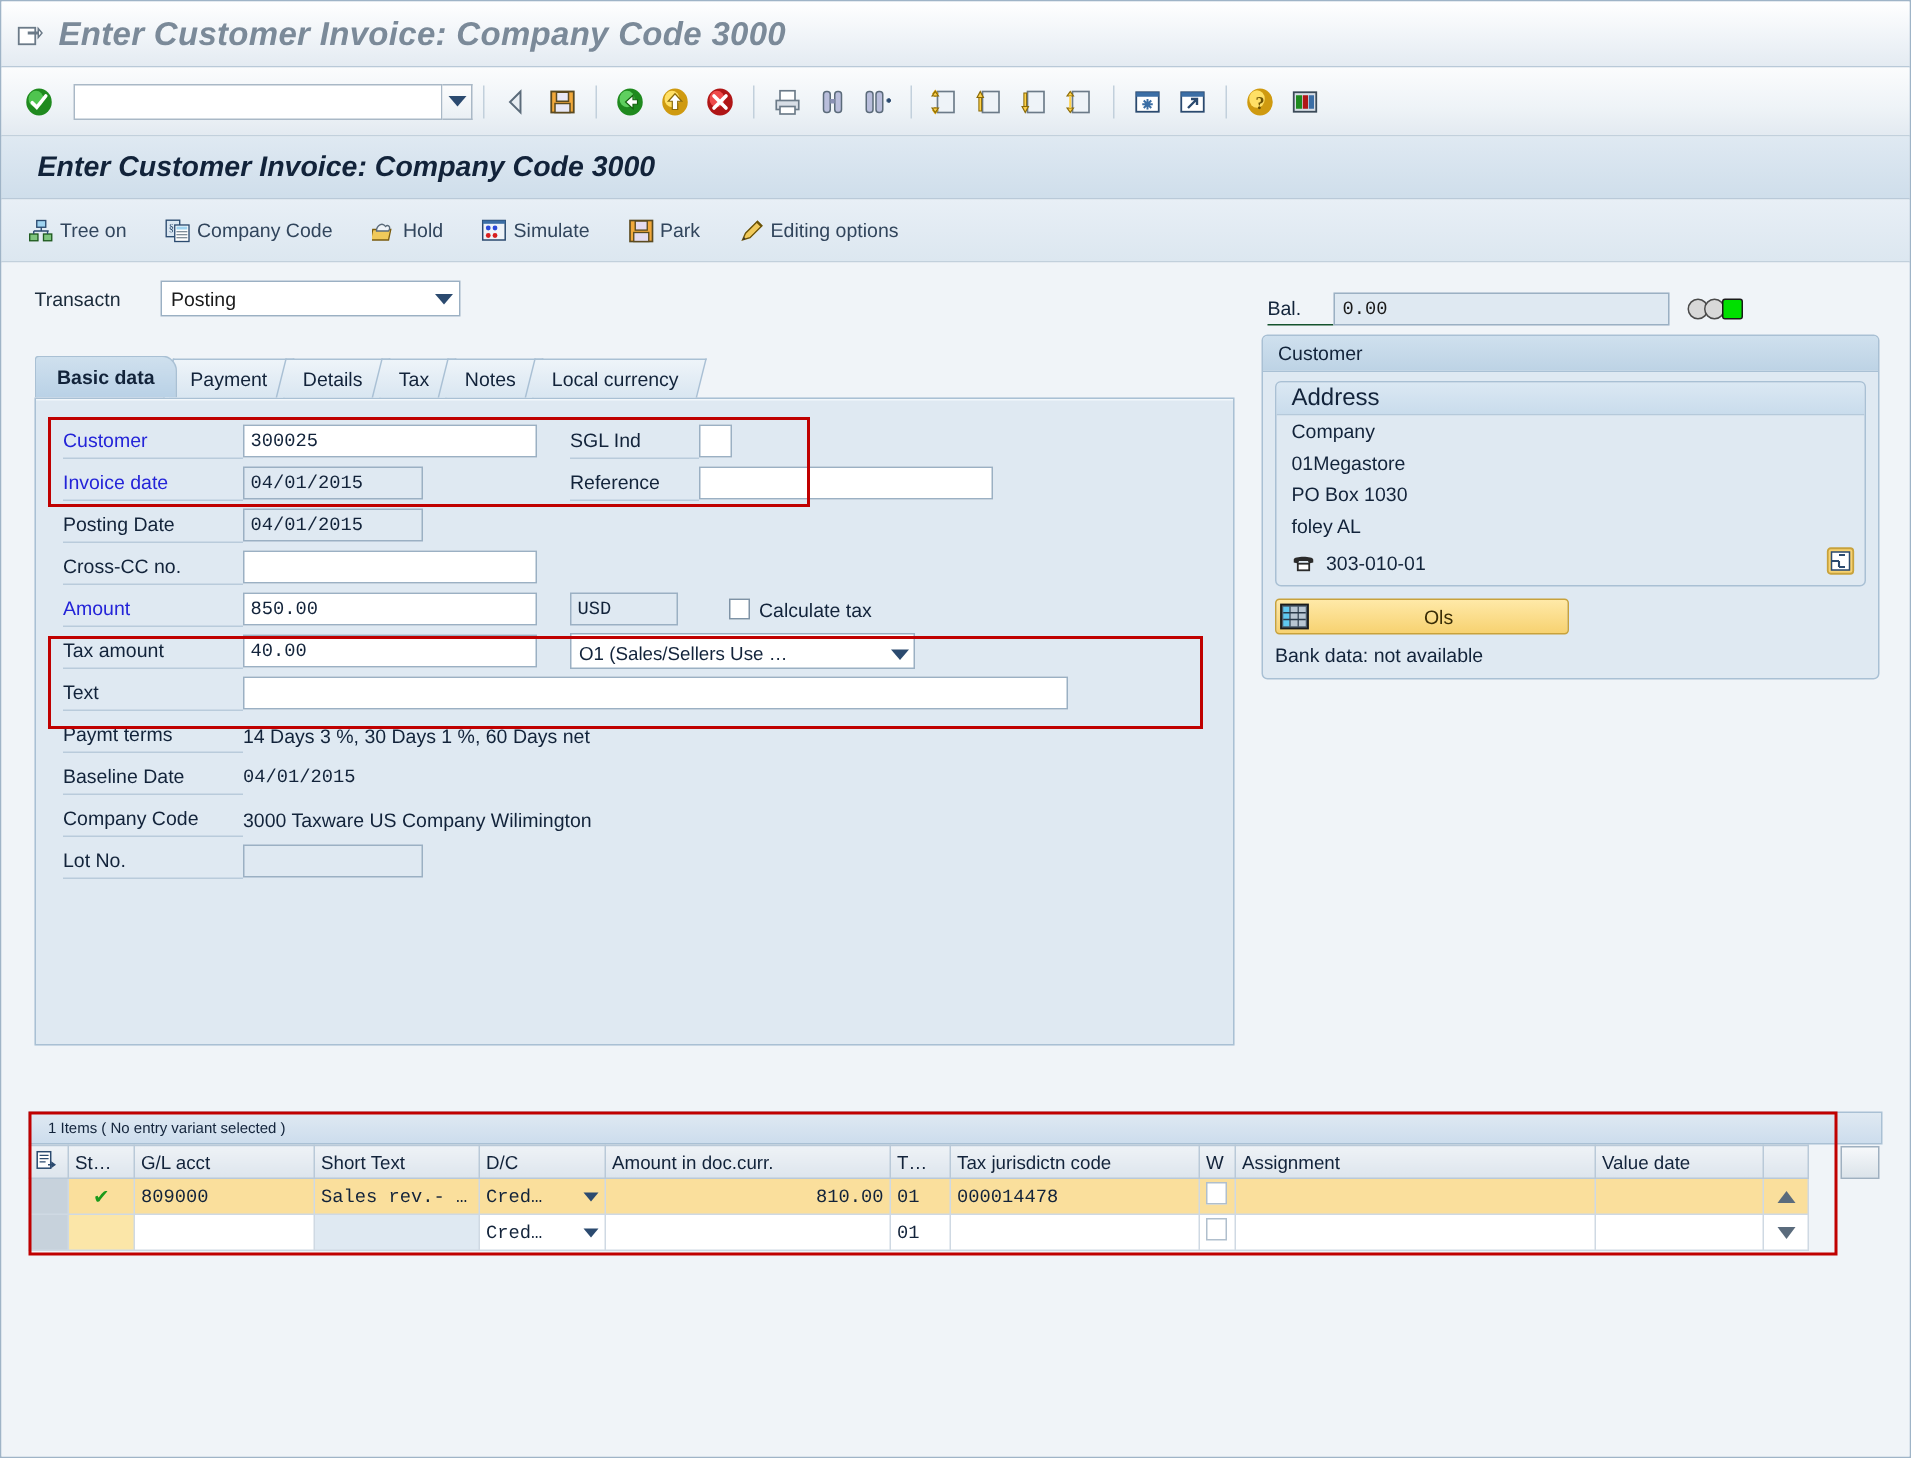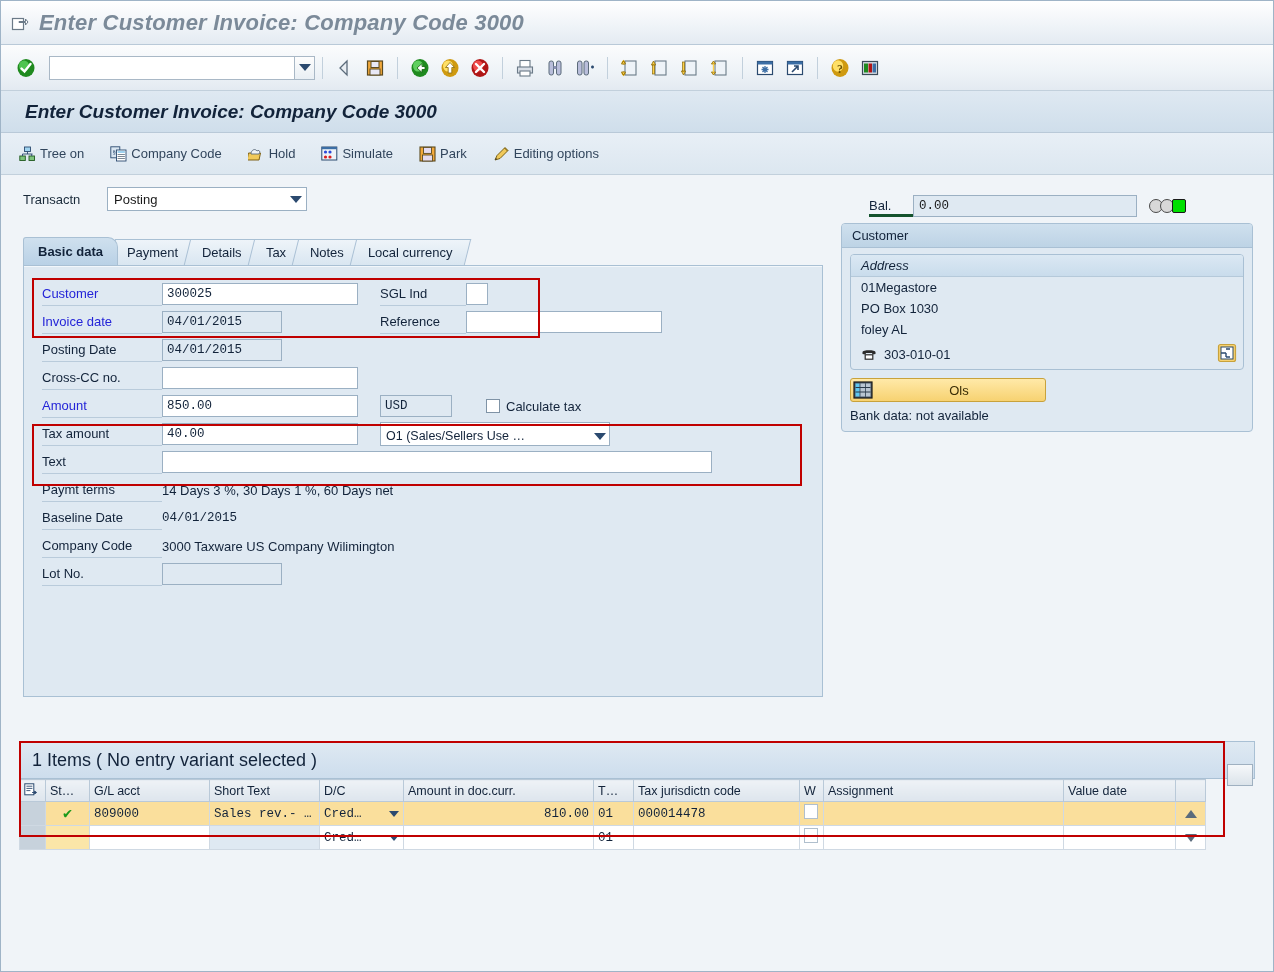--- a/index.html
+++ b/index.html
@@ -236,21 +236,21 @@
 
   
   .right-panel {
     position: absolute;
     left: 840px; top: 20px;
     width: 412px;
   }
   .bal-row { display: flex; align-items: center; padding-left: 4px; }
   .bal-label {
     width: 44px; font-size: 13px; color: #12233a;
-    border-bottom: 3px solid #14532d; height: 22px; line-height: 22px; margin-left: 24px;
+    border-bottom: 1px solid #14532d; height: 22px; line-height: 22px;
   }
   .bal-box {
     width: 224px; height: 22px;
     background: #dfe9f2;
     border: 1px solid #9bb0c3;
     font-family: "Liberation Mono", monospace;
     font-size: 12.5px; padding: 0 5px; line-height: 20px;
   }
   .lights { display: flex; align-items: center; margin-left: 12px; }
   .lamp { width: 14px; height: 14px; border-radius: 50%;
@@ -278,21 +278,21 @@
     border-radius: 4px;
     background: #dfe9f2;
   }
   .subgroup-hdr {
     height: 22px;
     background: linear-gradient(to bottom,#dbe8f3,#c9dcec);
     border-bottom: 1px solid #b5c9da;
     border-radius: 3px 3px 0 0;
     display: flex; align-items: center;
     padding-left: 10px;
-    font-size: 13px; color: #12233a; font-style: italic;
+    font-size: 16px; color: #12233a;
   }
   .addr-line {
     font-size: 13px; color: #12233a;
     padding: 3px 0 3px 10px;
     display: flex; align-items: center;
   }
   .addr-last { justify-content: space-between; padding-right: 6px; }
   .ols-btn {
     margin-top: 8px;
     width: 196px; height: 24px;
@@ -306,26 +306,26 @@
   .ols-btn .lbl { flex: 1; text-align: center; }
   .bank-line { margin-top: 6px; font-size: 13px; color: #12233a; }
 
   
   .items-wrap {
     position: absolute;
     left: 18px; top: 566px;
     width: 1236px;
   }
   .items-hdr {
-    height: 38px;
+    height: 22px;
     background: linear-gradient(to bottom,#dfe9f2,#cddded);
     border: 1px solid #a9c0d4;
     display: flex; align-items: center;
     padding-left: 12px;
-    font-size: 18px; color: #12233a;
+    font-size: 10px; color: #12233a;
   }
   table.grid { border-collapse: collapse; width: 1016px; table-layout: fixed; padding-left: 48px; }
   table.grid th {
     background: linear-gradient(to bottom,#eef2f6,#dde5ed);
     border: 1px solid #b9c9d8;
     font-weight: normal;
     font-size: 12.5px;
     color: #12233a;
     text-align: left;
     padding: 2px 4px;
@@ -728,20 +728,21 @@
           <span class="lamp"></span>
           <span class="lamp sq"></span>
         </div>
       </div>
 
       <div class="group">
         <div class="group-hdr">Customer</div>
         <div class="group-body">
           <div class="subgroup">
             <div class="subgroup-hdr">Address</div>
+            <div class="addr-line">Company</div>
             <div class="addr-line">01Megastore</div>
             <div class="addr-line">PO Box 1030</div>
             <div class="addr-line">foley AL</div>
             <div class="addr-line addr-last">
               <span style="display:flex;align-items:center;">
                 <span style="margin-right:7px;display:flex;">
                   <svg width="16" height="13" viewBox="0 0 16 13">
                     <path d="M1.5 4 C1.5 1.5 14.5 1.5 14.5 4 L14.5 6 L11.5 6.6 L11 5 H5 L4.5 6.6 L1.5 6 Z" fill="#2b2b2b"></path>
                     <rect x="4.2" y="6.8" width="7.6" height="4.4" fill="#ffffff" stroke="#2b2b2b" stroke-width="1.2"></rect>
                   </svg>

